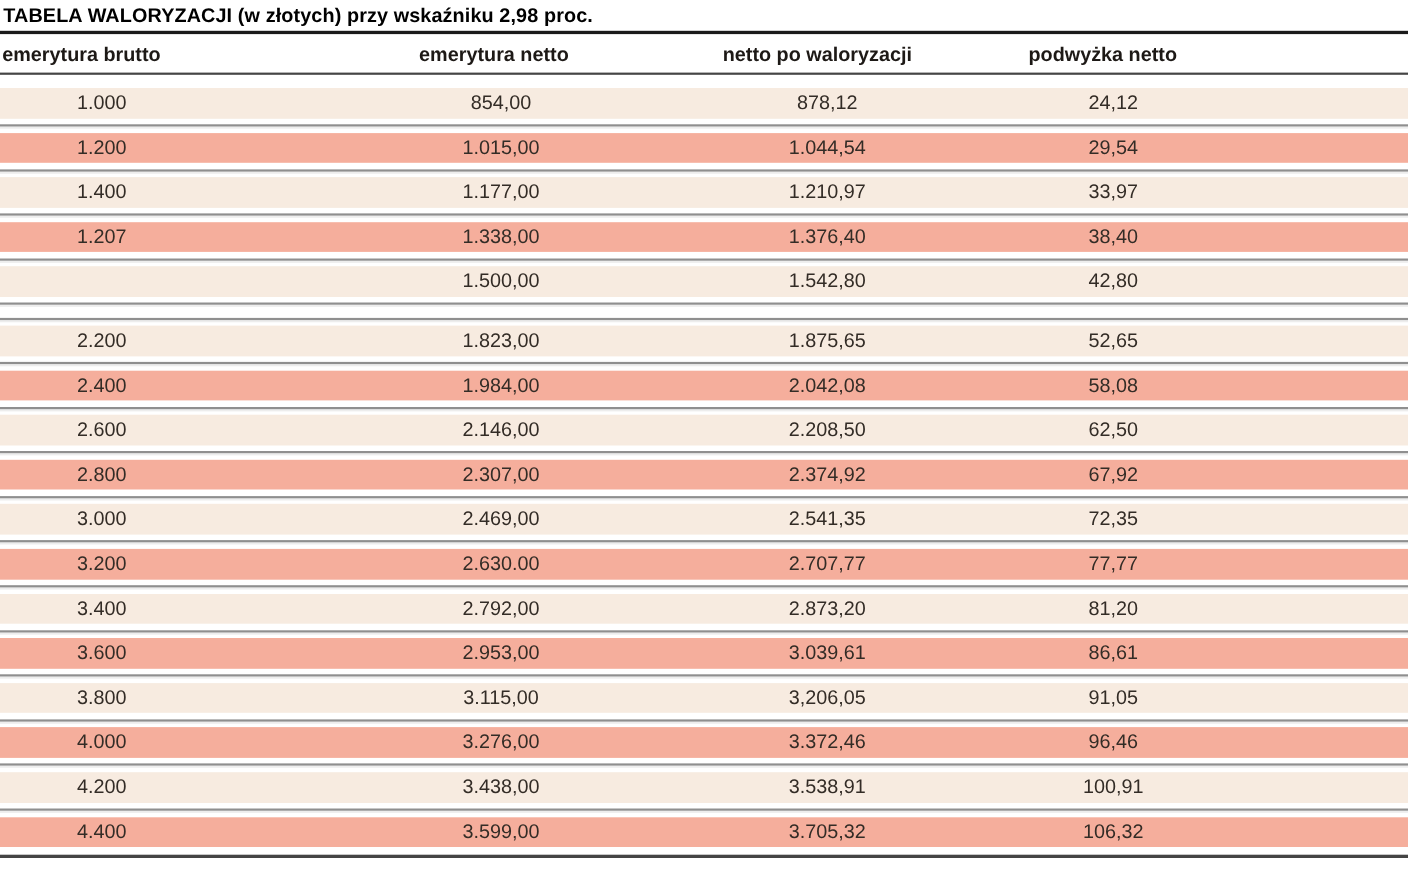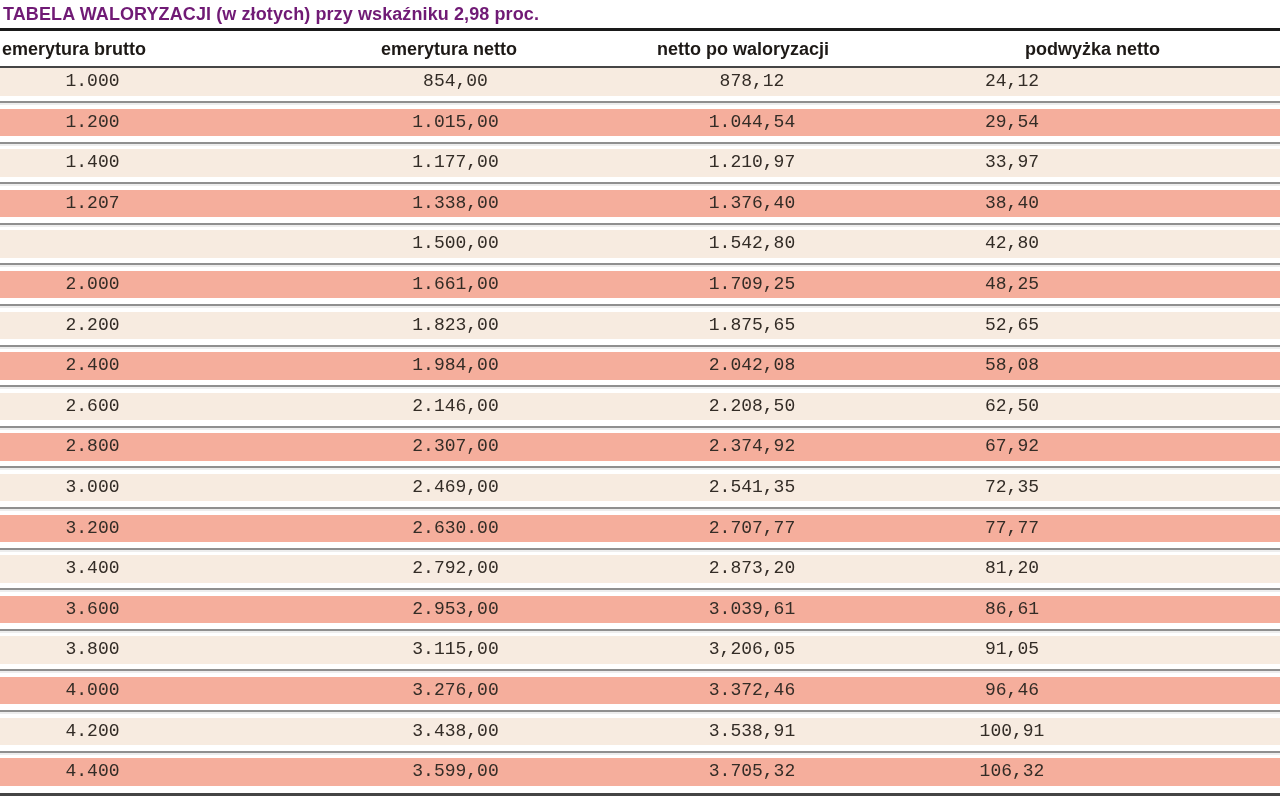--- a/index.html
+++ b/index.html
@@ -15,21 +15,21 @@
     height: 811px;
     background: #fff;
     overflow: hidden;
   }
   .title {
     padding: 4px 0 0 3px;
     height: 28px;
     font-size: 18px;
     font-weight: 700;
     letter-spacing: 0.1px;
-    color: #701a75;
+    color: #000000;
     white-space: nowrap;
   }
   .title-rule {
     height: 3px;
     background: var(--rule, #1a1a1a);
   }
   .header-row {
     position: relative;
     height: 35px;
   }
@@ -37,26 +37,26 @@
     position: absolute;
     bottom: 6px;
     font-size: 18px;
     font-weight: 700;
     color: #1d1916;
     white-space: nowrap;
   }
   .h1 { left: 2px; }
   .h2 { left: 381px; }
   .h3 { left: 657px; }
-  .h4 { left: 1025px; }
+  .h4 { left: 935px; }
   .header-rule {
     height: 2px;
     background: #454545;
   }
-  .table-body { padding-top: 0; font-family: Liberation Mono, monospace; }
+  .table-body { padding-top: 12px; }
   .row {
     position: relative;
     height: 27.5px;
   }
   .row.cream  { background: var(--cream,  #f7ebe0); }
   .row.salmon { background: var(--salmon, #f5ae9c); }
   .cell {
     position: absolute;
     top: 0;
     height: 27.5px;
@@ -133,26 +133,20 @@
     <span class="cell c3">1.376,40</span>
     <span class="cell c4">38,40</span>
   </div>
       <div class="sep"></div>
       <div class="row cream">
     <span class="cell c2">1.500,00</span>
     <span class="cell c3">1.542,80</span>
     <span class="cell c4">42,80</span>
   </div>
       <div class="sep"></div>
-      <div class="row salmon">
-    <span class="cell c1">2.000</span>
-    <span class="cell c2">1.661,00</span>
-    <span class="cell c3">1.709,25</span>
-    <span class="cell c4">48,25</span>
-  </div>
       <div class="sep"></div>
       <div class="row cream">
     <span class="cell c1">2.200</span>
     <span class="cell c2">1.823,00</span>
     <span class="cell c3">1.875,65</span>
     <span class="cell c4">52,65</span>
   </div>
       <div class="sep"></div>
       <div class="row salmon">
     <span class="cell c1">2.400</span>

